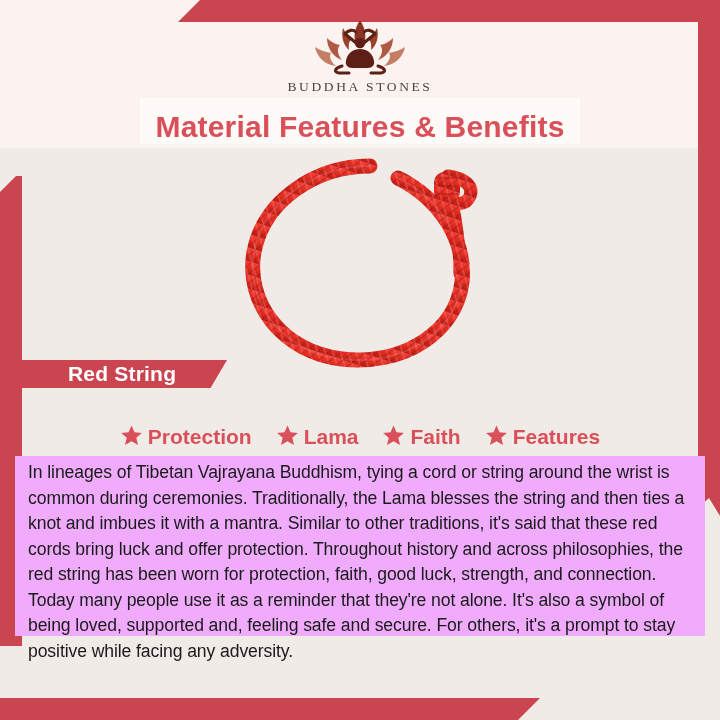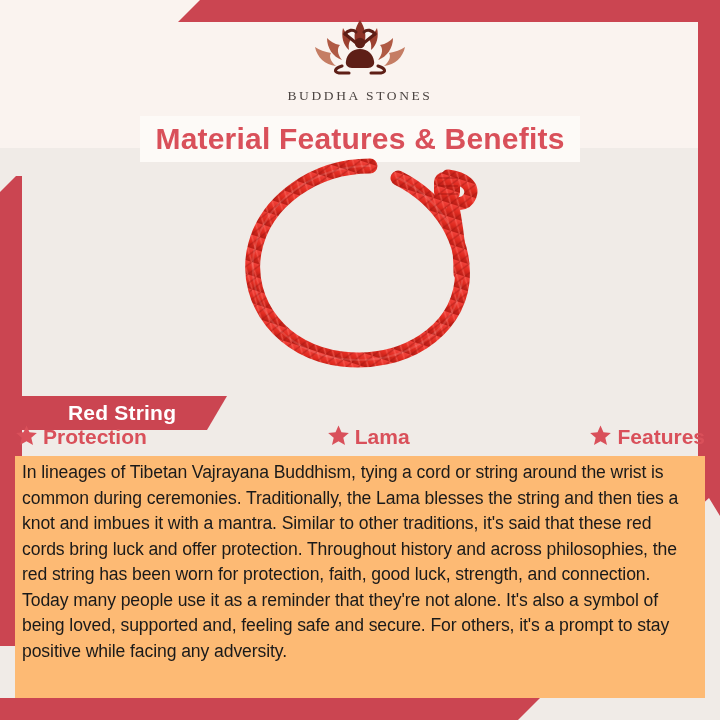--- a/index.html
+++ b/index.html
@@ -66,34 +66,34 @@
   .logo {
     position: absolute;
     left: 50%;
     transform: translateX(-50%);
     top: 16px;
     width: 180px;
     text-align: center;
   }
   .logo svg { display: block; margin: 0 auto; }
   .logo-word {
-    margin-top: 10px;
+    margin-top: 1px;
     font-family: "Liberation Serif", serif;
     font-size: 13.5px;
     letter-spacing: 2.6px;
     color: #4a4340;
   }
   
   .title-panel {
     position: absolute;
-    left: 140px; top: 116px;
+    left: 140px; top: 98px;
     width: 440px; height: 46px;
     background: #fdfaf7;
     display: flex;
-    align-items: center;
+    align-items: flex-end;
     justify-content: center;
   }
   .title-text {
     font-size: 30px;
     font-weight: bold;
     color: #d9505a;
     letter-spacing: 0.2px;
     white-space: nowrap;
   }
   
@@ -104,64 +104,64 @@
   }
   .bracelet-svg {
     position: absolute;
     left: 50%;
     transform: translateX(-50%);
     top: 6px;
   }
   
   .ribbon {
     position: absolute;
-    left: 15px; top: 396px;
-    width: 212px; height: 34px;
+    left: 15px; top: 360px;
+    width: 212px; height: 28px;
     background: #cb4551;
     clip-path: polygon(0 0, 212px 0, 192px 34px, 0 34px);
     display: flex;
     align-items: center;
   }
   .ribbon-text {
     margin-left: 53px;
     color: #ffffff;
     font-size: 21px;
     font-weight: bold;
     letter-spacing: 0.2px;
   }
   
   .benefits {
     position: absolute;
     left: 15px; top: 420px;
     width: 690px; height: 34px;
     display: flex;
     align-items: center;
-    justify-content: space-between;
-    gap: 0;
+    justify-content: center;
+    gap: 24px;
   }
   .benefit {
     display: flex;
     align-items: center;
     gap: 5px;
   }
   .benefit-star { display: block; }
   .benefit-label {
     font-size: 21px;
     font-weight: bold;
     color: #d9505a;
     white-space: nowrap;
   }
   
   .text-panel {
     position: absolute;
     left: 15px; top: 456px;
-    width: 690px; height: 242px;
-    background: #fdba74;
+    width: 690px; height: 180px;
+    background: #f0abfc;
     box-sizing: border-box;
-    padding: 4px 16px 0 7px;
+    padding: 4px 16px 0 13px;
   }
   .body-text {
     margin: 0;
     font-size: 17.6px;
     line-height: 25.5px;
     color: #1a1a1a;
     text-align: left;
     letter-spacing: -0.1px;
   }
 </style>
@@ -269,20 +269,28 @@
         </svg>
       </span>
       <span class="benefit-label">Lama</span>
     </div>
     <div class="benefit">
       <span class="benefit-star">
         <svg width="23" height="23" viewBox="0 0 24 24" aria-hidden="true">
           <path d="M12 1.6 L15.1 8.7 L22.8 9.4 L17 14.4 L18.8 22 L12 18 L5.2 22 L7 14.4 L1.2 9.4 L8.9 8.7 Z" fill="#d9505a"></path>
         </svg>
       </span>
+      <span class="benefit-label">Faith</span>
+    </div>
+    <div class="benefit">
+      <span class="benefit-star">
+        <svg width="23" height="23" viewBox="0 0 24 24" aria-hidden="true">
+          <path d="M12 1.6 L15.1 8.7 L22.8 9.4 L17 14.4 L18.8 22 L12 18 L5.2 22 L7 14.4 L1.2 9.4 L8.9 8.7 Z" fill="#d9505a"></path>
+        </svg>
+      </span>
       <span class="benefit-label">Features</span>
     </div>
   </div>
 
   <div class="text-panel">
     <p class="body-text">In lineages of Tibetan Vajrayana Buddhism, tying a cord or string around the wrist is common during ceremonies. Traditionally, the Lama blesses the string and then ties a knot and imbues it with a mantra. Similar to other traditions, it's said that these red cords bring luck and offer protection. Throughout history and across philosophies, the red string has been worn for protection, faith, good luck, strength, and connection. Today many people use it as a reminder that they're not alone. It's also a symbol of being loved, supported and, feeling safe and secure. For others, it's a prompt to stay positive while facing any adversity.</p>
   </div>
 
 </div>
 

